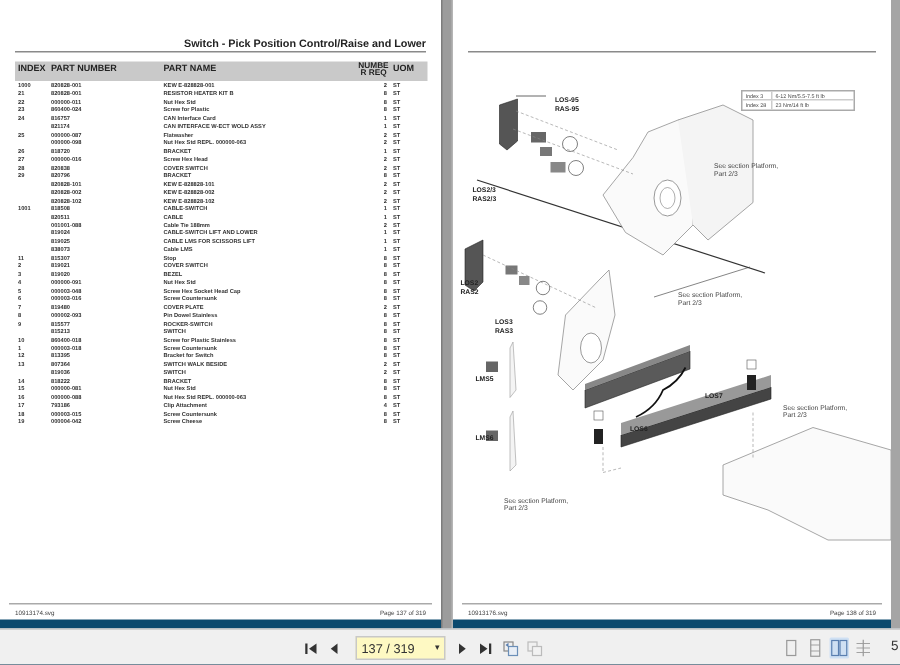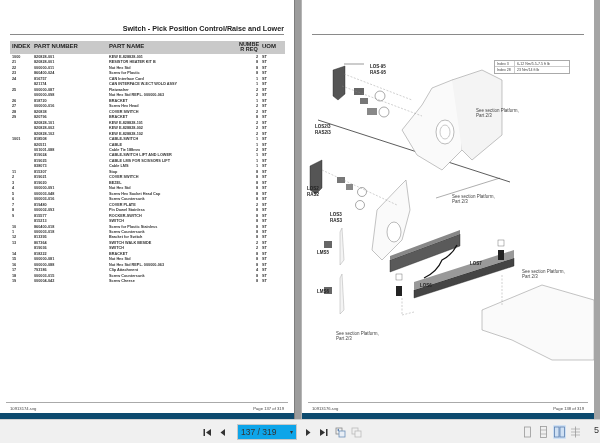--- a/index.html
+++ b/index.html
@@ -35,21 +35,21 @@
   .spec-table { position: absolute; left: 192px; top: 60px; width: 76px; border: 1px solid #aaa; font-size: 3.6px; color: #444; }
   .spec-row { display: flex; height: 6px; border-bottom: 1px solid #ccc; }
   .spec-row:last-child { border-bottom: none; }
   .spec-row span:first-child { width: 20px; border-right: 1px solid #ccc; padding-left: 2px; line-height: 6px; }
   .spec-row span:last-child { padding-left: 2px; line-height: 6px; }
   .diagram { position: absolute; left: 0; top: 60px; width: 292px; height: 330px; }
   .lbl { position: absolute; font-size: 4.5px; font-weight: bold; color: #222; line-height: 5px; }
   .seesec { position: absolute; font-size: 4.5px; color: #444; line-height: 5px; }
   .toolbar { position: absolute; left: 0; top: 419px; width: 600px; height: 24px; background: #f0f0f0; border-top: 1px solid #d0d0d0; }
   .tb-btn { position: absolute; top: 5px; height: 14px; display: flex; align-items: center; justify-content: center; color: #333; font-size: 9px; cursor: pointer; }
-  .page-box { position: absolute; left: 237px; top: 4px; width: 60px; height: 16px; background: #0ea5e9; border: 1px solid #c8c8c8; font-size: 8.5px; color: #333; padding-left: 3px; line-height: 14px; }
+  .page-box { position: absolute; left: 237px; top: 4px; width: 60px; height: 16px; background: #fef9c3; border: 1px solid #c8c8c8; font-size: 8.5px; color: #333; padding-left: 3px; line-height: 14px; }
   .page-box .dd { position: absolute; right: 3px; top: 0; font-size: 6px; color: #333; }
   .view-btn { position: absolute; top: 5px; width: 13px; height: 14px; border-radius: 1px; }
   .view-btn.active { background: #cfe0f3; }
   .zoom-txt { position: absolute; left: 594px; top: 5px; font-size: 9px; color: #333; }
 </style>
 </head>
 <body>
 
 <div class="viewer">
 

